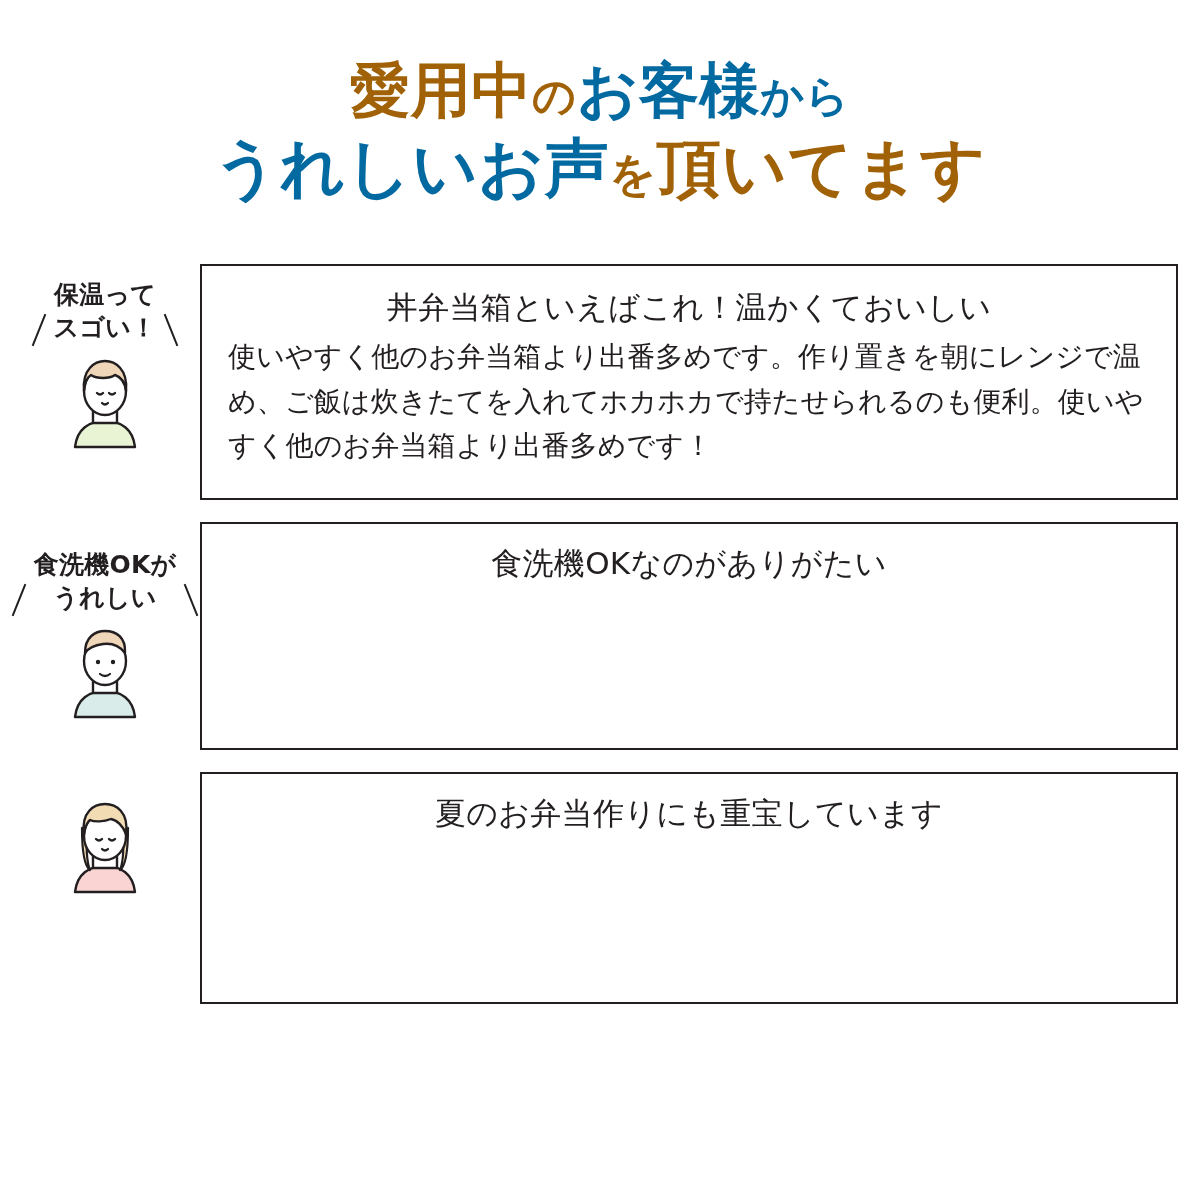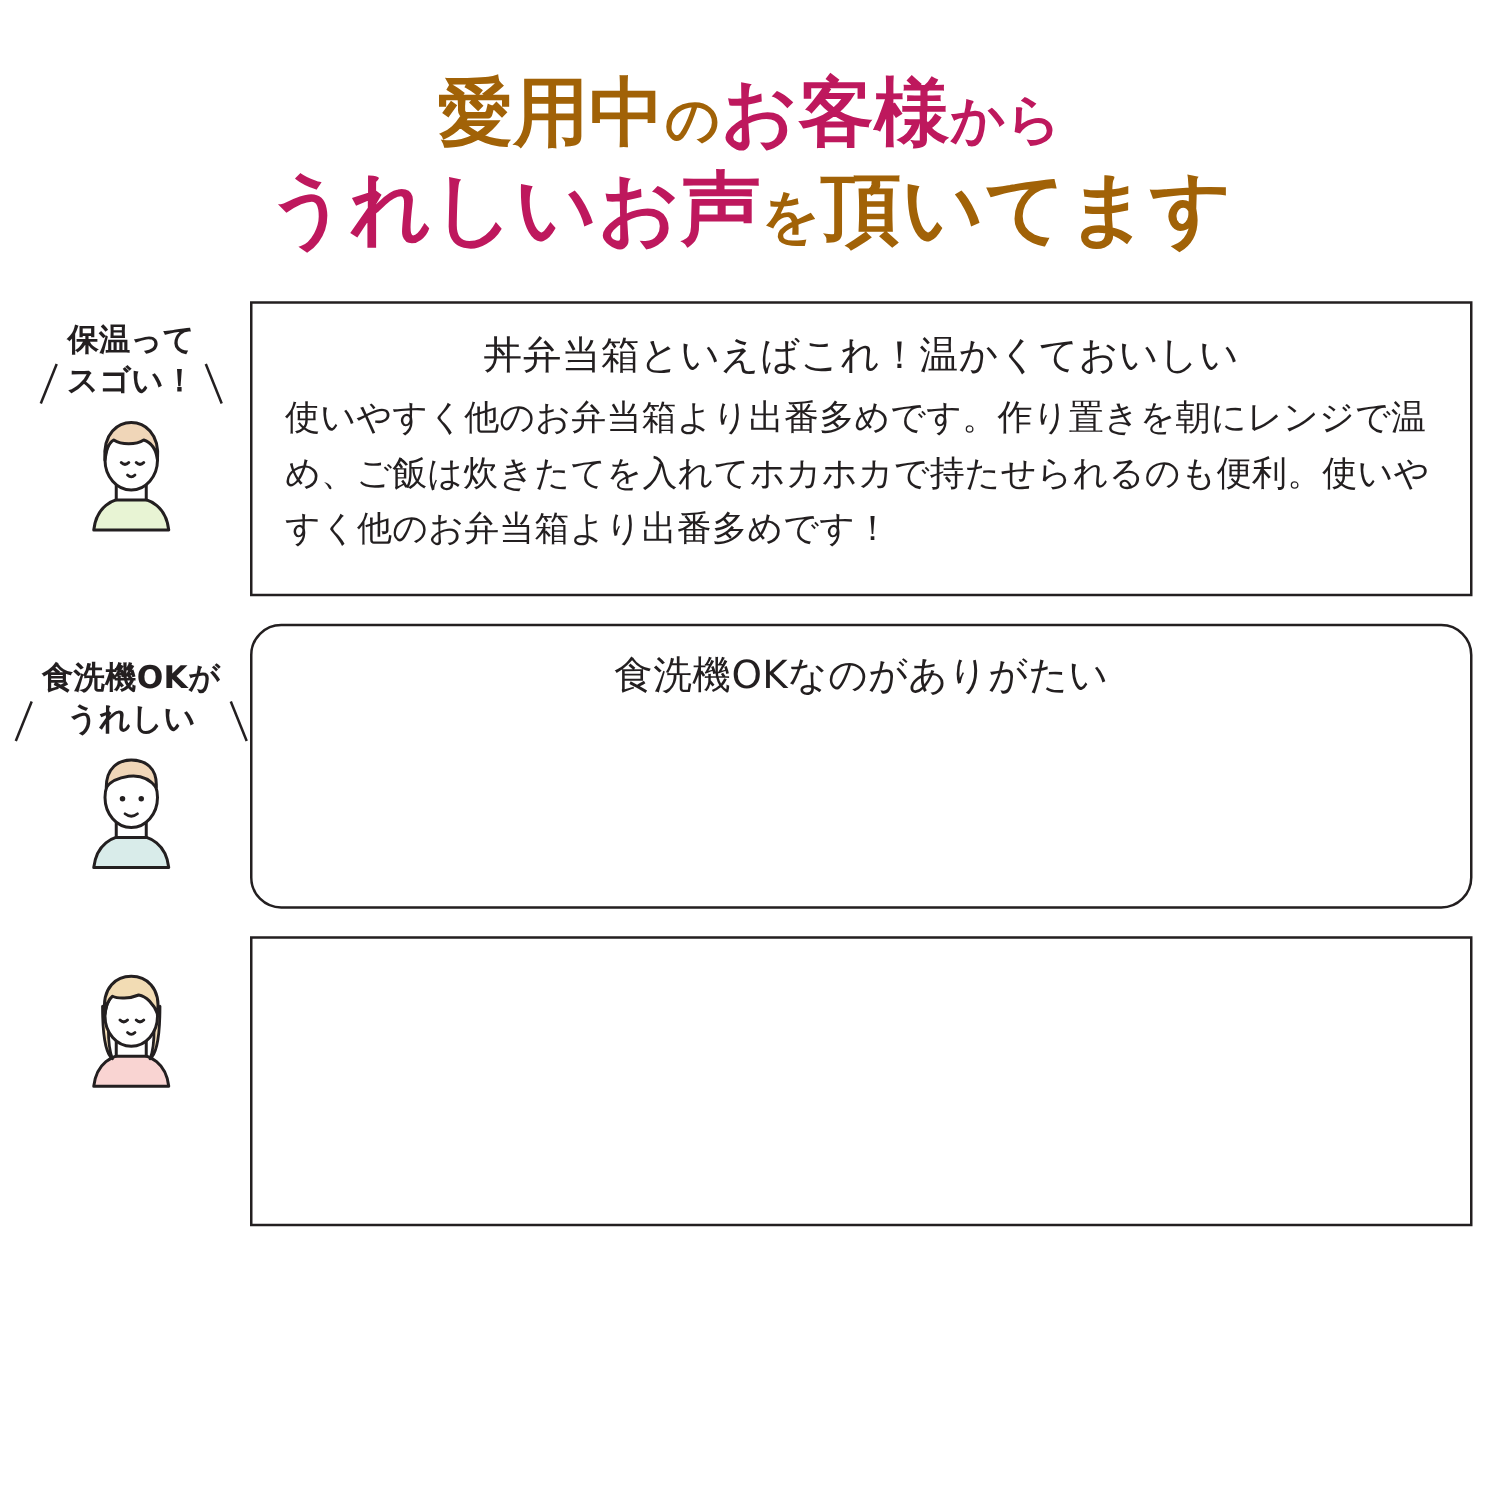--- a/index.html
+++ b/index.html
@@ -30,26 +30,26 @@
   }
   .headline .line {
     display: block;
     font-size: 62px;
     font-weight: 700;
     white-space: nowrap;
   }
   .headline .line1 { font-size: 60px; }
   .headline .line2 { font-size: 64px; margin-top: 4px; font-family: Liberation Mono, monospace; }
   .hl-dark { color: #a16207; }
-  .hl-green { color: #be185d; }
+  .hl-green { color: #0369a1; }
   .hl-small { font-size: 0.72em; }
 
   
   .reviews {
-    margin-top: 26px;
+    margin-top: 49px;
     padding: 0 22px 0 10px;
   }
   .review-row {
     display: flex;
     align-items: flex-start;
     margin-bottom: 22px;
   }
   .review-aside {
     width: 190px;
     flex: 0 0 190px;
@@ -109,21 +109,21 @@
   .t-center { text-align: center; }
   .review-body {
     font-size: 28px;
     line-height: 1.58;
     letter-spacing: 0.005em;
     margin: 0;
   }
 
   
   .row-1 .review-card { min-height: 236px; padding-top: 22px; }
-  .row-2 .review-card { min-height: 228px; border-radius: 25px; }
+  .row-2 .review-card { min-height: 228px; }
   .row-3 .review-card { min-height: 232px; }
   .row-2 .review-aside { padding-top: 26px; align-items: center; }
   .row-3 .review-aside { padding-top: 18px; }
 </style>
 </head>
 <body>
 
 <div class="page">
 
   <div class="headline">
@@ -190,17 +190,18 @@
             <path d="M69 30 C69 62 64 70 61 72 C66 60 64 40 64 34 Z" fill="#f2dcb4" stroke="#231f20" stroke-width="2.2" stroke-linejoin="round"></path>
             <ellipse cx="46" cy="38" rx="21" ry="24" fill="#ffffff" stroke="#231f20" stroke-width="2.4"></ellipse>
             <path d="M25 36 C22 14 35 6 46 6 C57 6 70 14 67 36 C64 28 58 22 52 21 C45 24 35 24 31 22 C27 25 26 30 25 36 Z" fill="#f2dcb4" stroke="#231f20" stroke-width="2.4" stroke-linejoin="round"></path>
             <path d="M37 41 q3 3 6 0" fill="none" stroke="#231f20" stroke-width="2.4" stroke-linecap="round"></path>
             <path d="M50 41 q3 3 6 0" fill="none" stroke="#231f20" stroke-width="2.4" stroke-linecap="round"></path>
             <path d="M43 51 q3 3 6 0" fill="none" stroke="#231f20" stroke-width="2.2" stroke-linecap="round"></path>
           </svg>
         </div>
       </div>
       <div class="review-card">
+        <h3 class="review-title t-center">夏のお弁当作りにも重宝しています</h3>
       </div>
     </div>
 
   </div>
 </div>
 
 </body></html>

